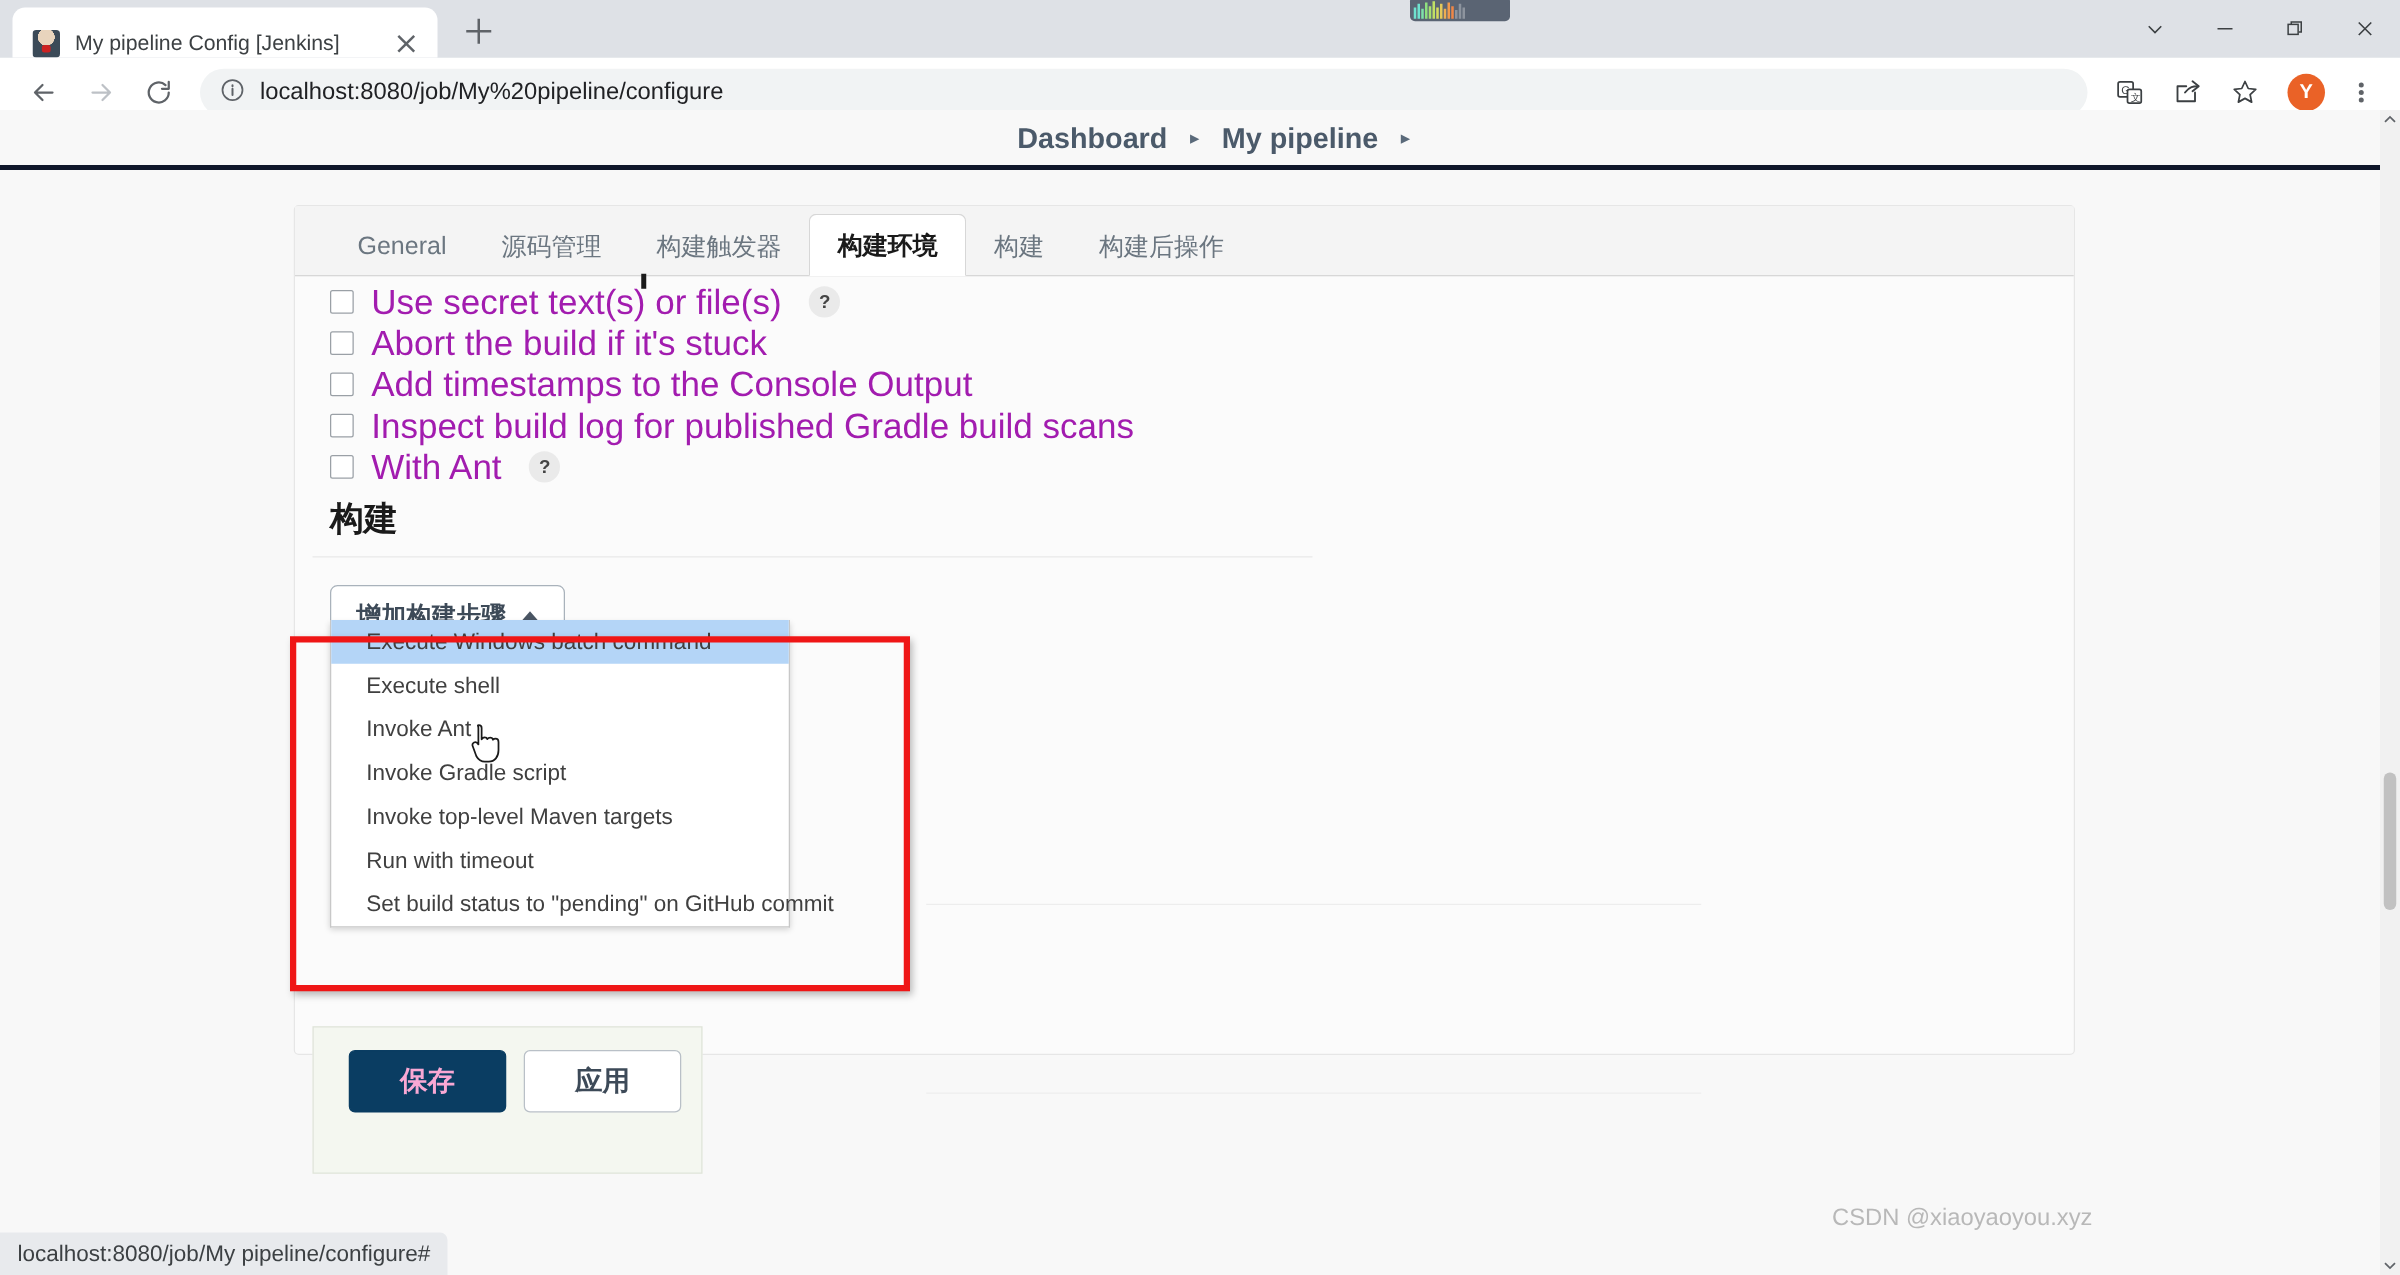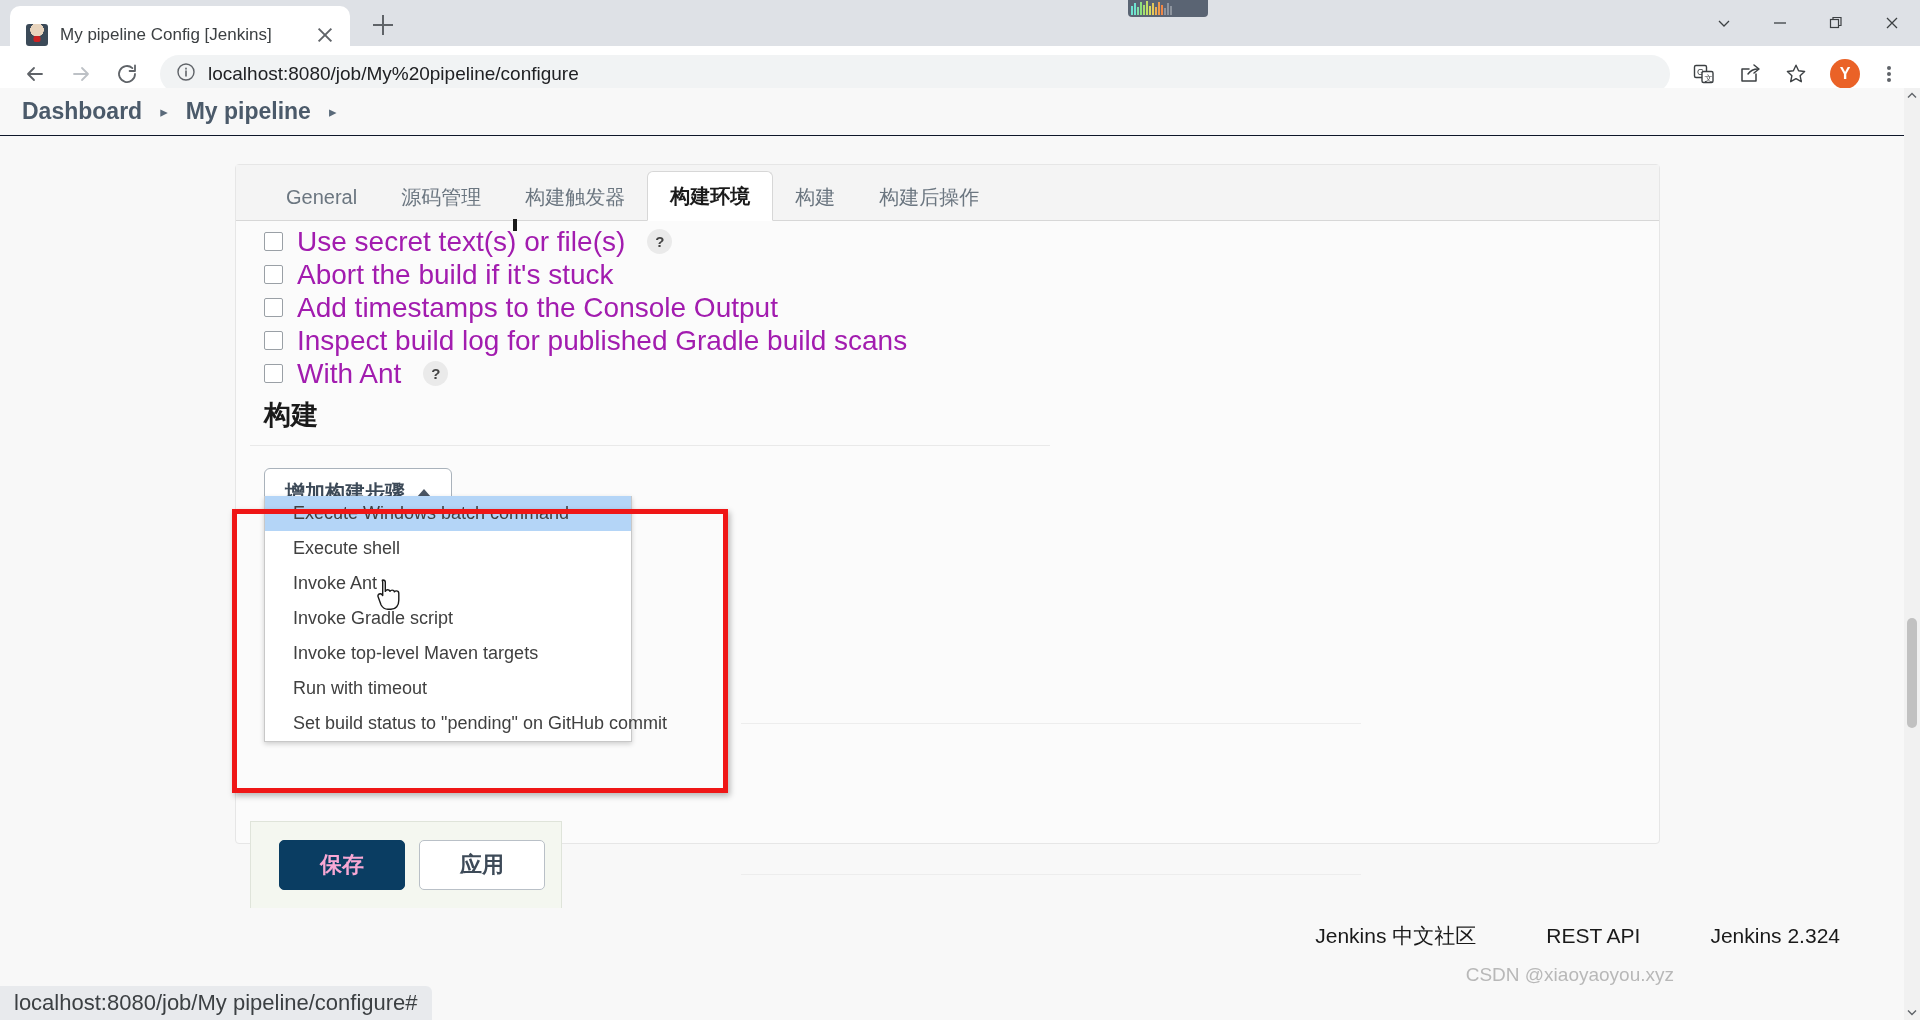--- a/index.html
+++ b/index.html
@@ -92,21 +92,21 @@
   .kebab i { display:block; width:4px; height:4px; border-radius:50%; background:#5f6368; margin:2px 0;}
 
   
   .viewport {
     position: absolute; left: 0; top: 88px; width: 1920px; height: 932px;
     background: #f8f8f8; overflow: hidden;
   }
 
   .jk-breadcrumb {
     height: 48px; background: #f8f8f8; display: flex; align-items: center;
-    padding-left: 22px; gap: 18px; border-bottom: 1px solid #0f172a;
+    padding-left: 22px; gap: 18px; border-bottom: 4px solid #0f172a; justify-content: center;
   }
   .crumb { font-size: 23px; font-weight: bold; color: #4b5a6a; cursor: pointer; }
   .crumb-sep { color: #5a6a7a; font-size: 15px; }
 
   .jk-main { position: relative; width: 1752px; height: 880px; }
 
   .config-panel {
     position: absolute; left: 235px; top: 28px; width: 1425px; height: 680px;
     background: #fbfbfb; border: 1px solid #e6e6e6; border-radius: 4px;
   }
@@ -202,21 +202,21 @@
     padding-right: 80px; background: #f8f8f8;
   }
   .jk-footer a { font-size: 21px; color: #1a1a1a; text-decoration: none; cursor: pointer; }
   .watermark {
     position: absolute; right: 78px; bottom: 30px; font-size: 19px; color: #b8b8b8;
   }
 
   
   .statusbar {
     position: absolute; left: 0; bottom: 0; height: 34px;
-    background: #e8eaed; color: #3c4043; font-size: 22px;
+    background: #e8eaed; color: #3c4043; font-size: 18px;
     display: flex; align-items: center; padding: 0 14px;
     border-top-right-radius: 6px; z-index: 70; margin-top: 44px;
   }
 
   
   .vscroll {
     position: absolute; right: 0; top: 88px; width: 16px; height: 932px; background: #f1f1f1;
   }
   .vscroll .thumb {
     position: absolute; left: 3px; width: 10px; border-radius: 5px; background: #c1c1c1;
@@ -420,25 +420,20 @@
       </div>
 
       <div class="annot-box"></div>
 
       <div class="cursor">
         <svg width="30" height="36" viewBox="0 0 30 36">
           <path d="M9 2c1.4 0 2.3 1 2.3 2.3v9.1c.5-1 1.3-1.6 2.4-1.6 1.1 0 1.9.6 2.2 1.5.5-.8 1.3-1.2 2.2-1.2 1.2 0 2.1.7 2.3 1.7.5-.6 1.2-.9 2-.9 1.4 0 2.4 1.1 2.4 2.6v6.7c0 5.2-2.9 9.1-7.9 9.1h-3c-3.2 0-5.2-1.5-6.8-4.3L4.2 19c-.6-1.1-.2-2.4 1-3 1-.5 2.2-.2 2.9.7l.6.8V4.3C8.7 3 7.6 2 9 2z" fill="#fff" stroke="#1a1a1a" stroke-width="1.4" stroke-linejoin="round"></path>
         </svg>
       </div>
 
-      <div class="jk-footer">
-        <a><span>Jenkins 中文社区</span></a>
-        <a>REST API</a>
-        <a>Jenkins 2.324</a>
-      </div>
       <div class="watermark">CSDN @xiaoyaoyou.xyz</div>
     </div>
   </div>
 
   <div class="vscroll">
     <div class="arrow" style="top:0">
       <svg width="10" height="10" viewBox="0 0 10 10">
           <path d="M1 6.5L5 2.5l4 4" stroke="#5f6368" stroke-width="1.4" fill="none"></path>
         </svg>
     </div>

